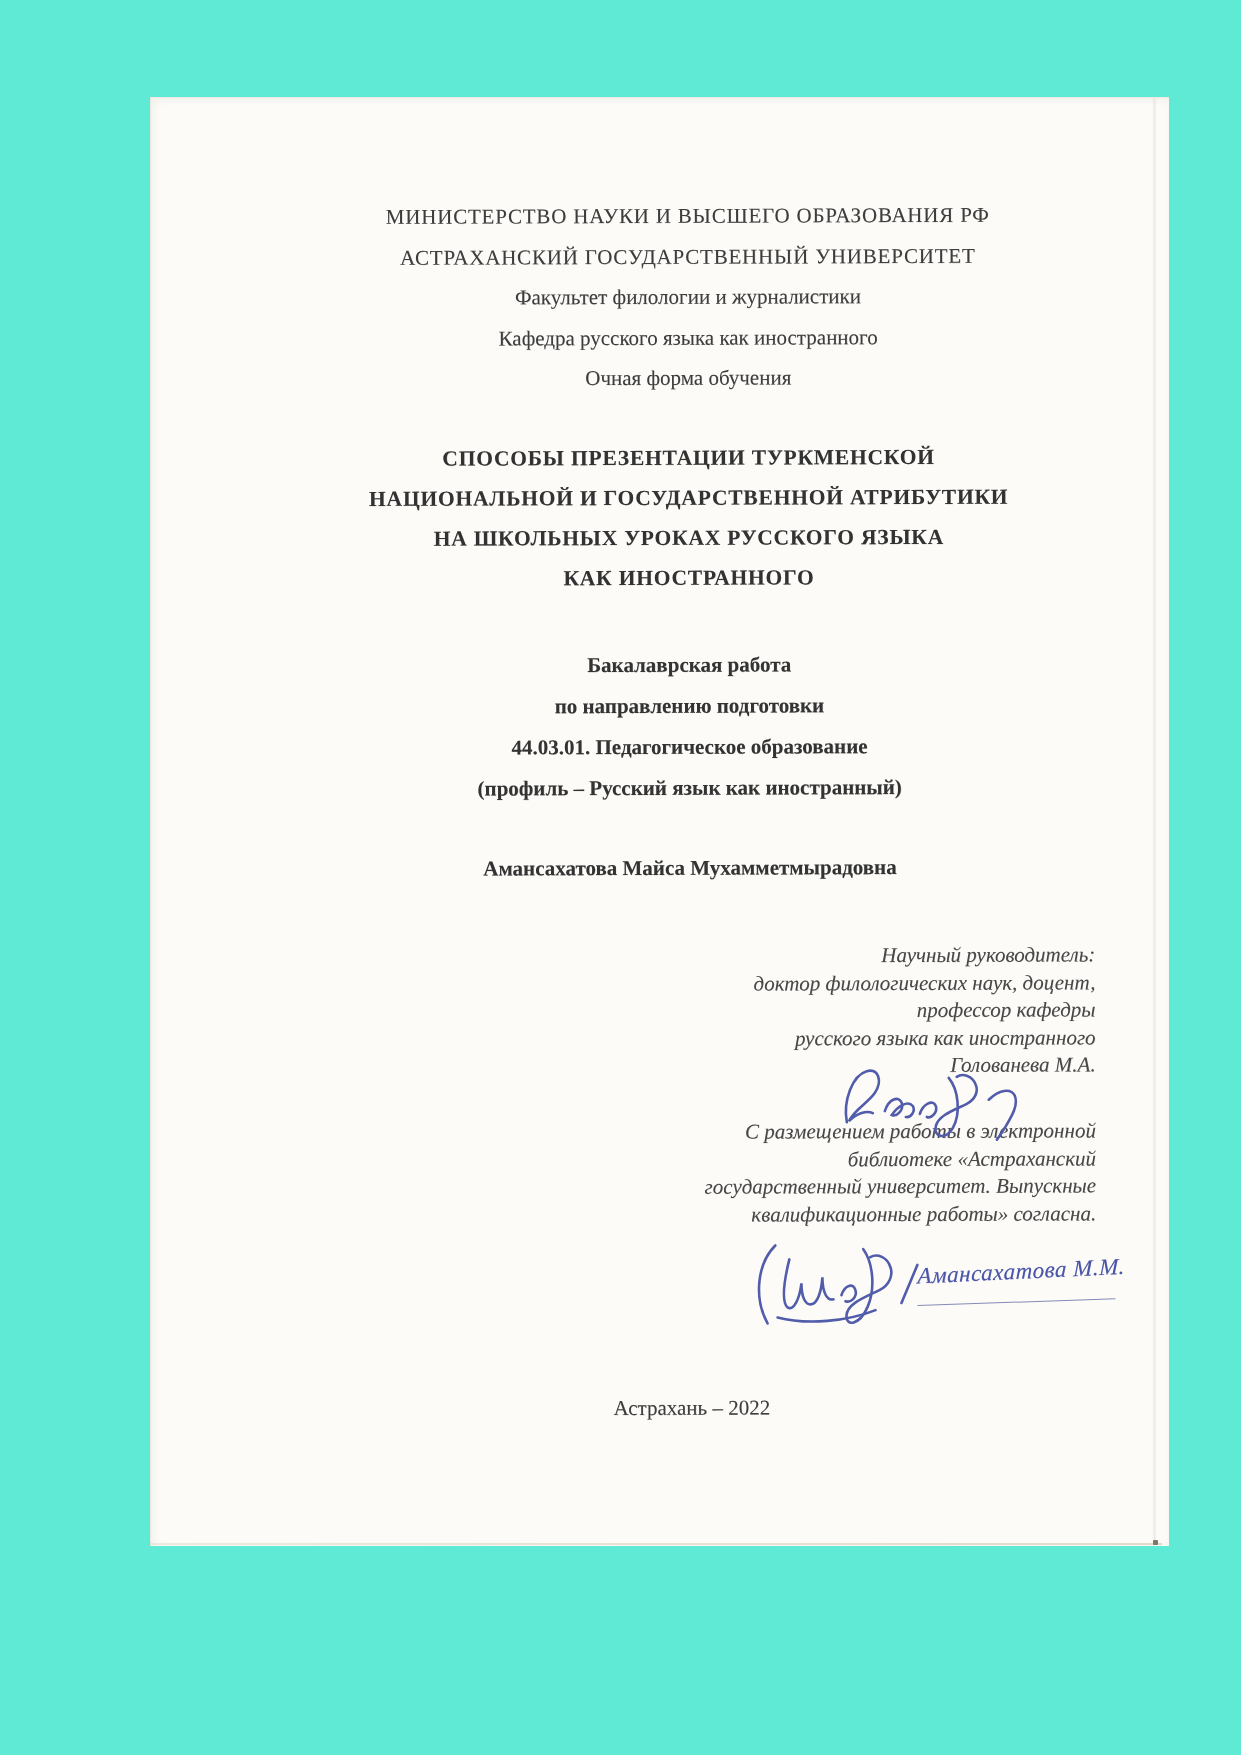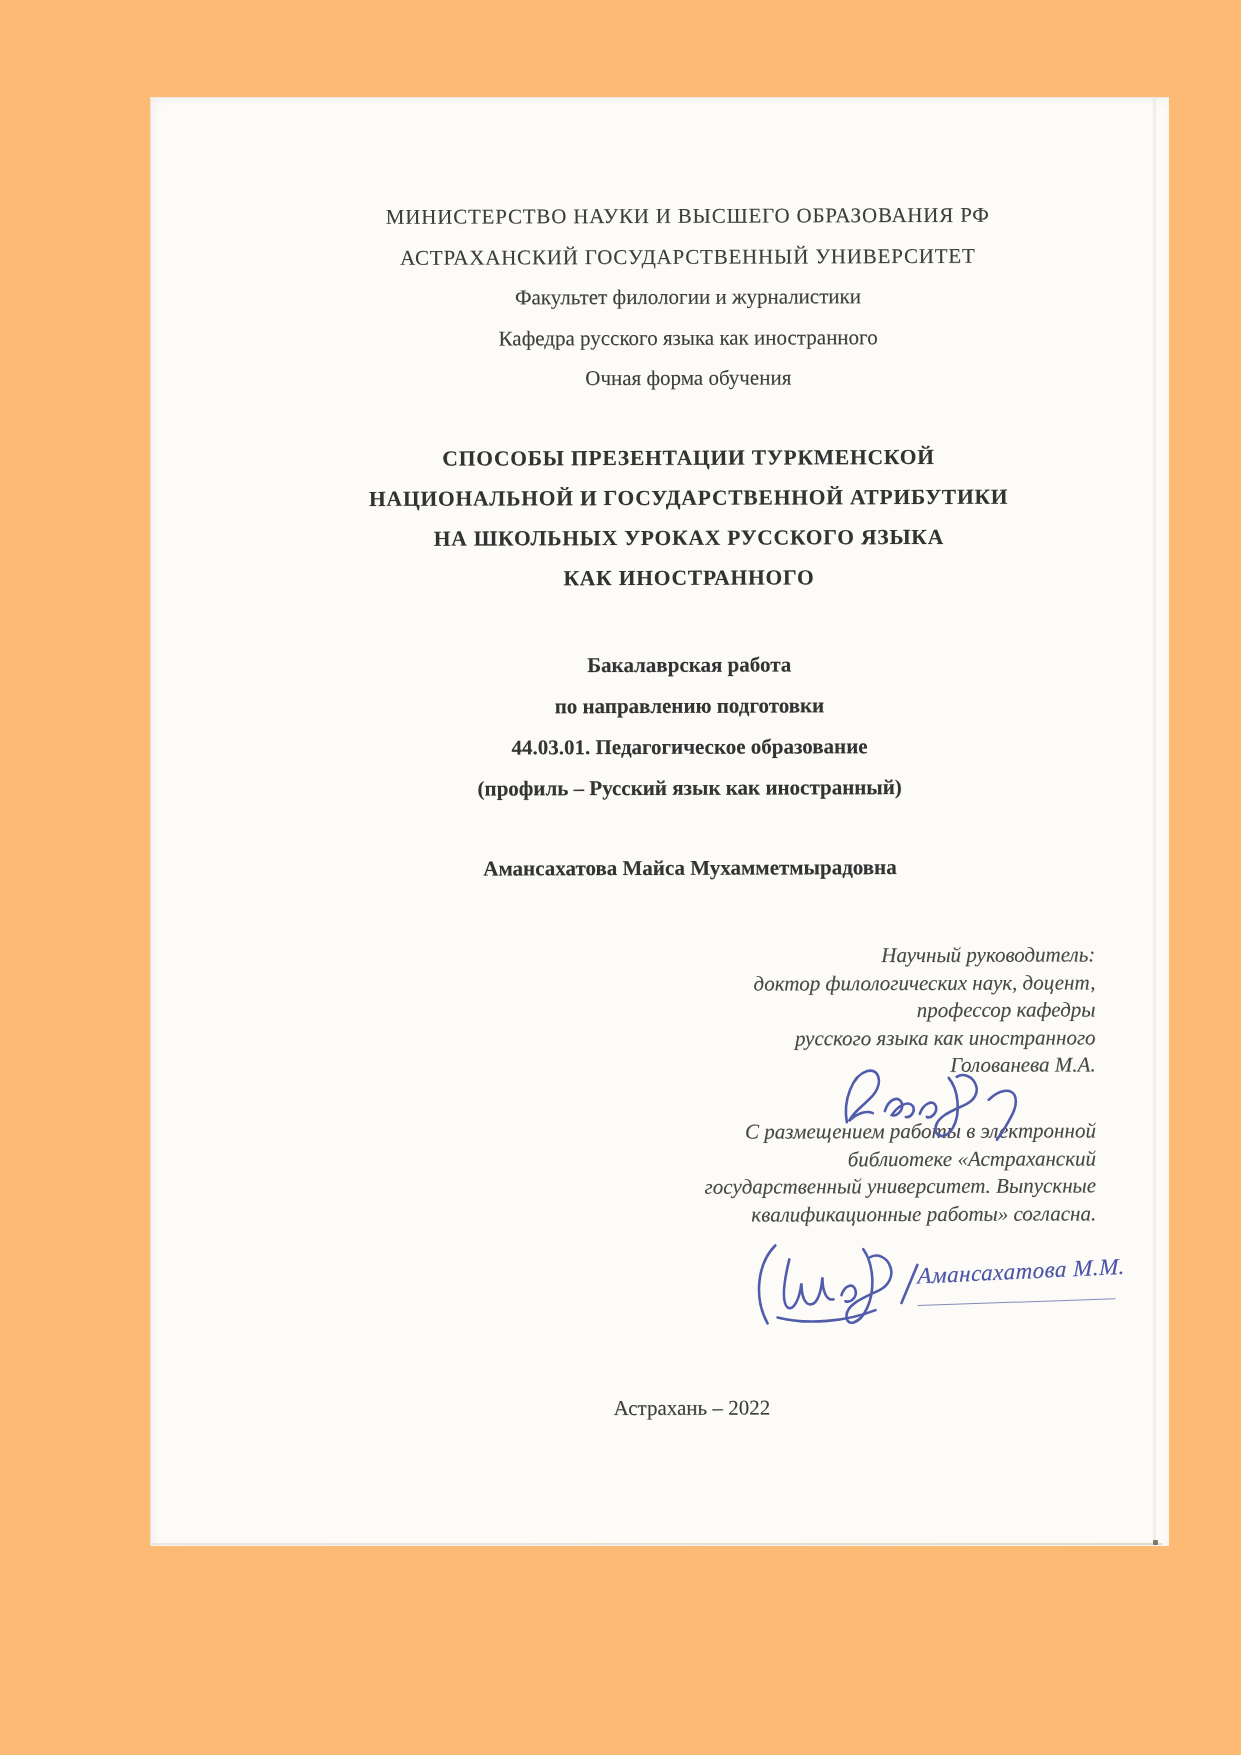--- a/index.html
+++ b/index.html
@@ -1,19 +1,19 @@
 <!DOCTYPE html>
 <html><head>
 <meta charset="utf-8">
 <style>
   html,body{margin:0;padding:0;background:#ffffff;}
   .canvas{
     position:relative;
     width:1241px;height:1755px;
-    background:#fdba74;
+    background:#5eead4;
     overflow:hidden;
     font-family:"Liberation Serif", serif;
     color:#3d3d3d;
   }
   
   .paper{
     position:absolute;left:150px;top:97px;width:1018px;height:1448px;
     background:#fcfbf8;
     box-shadow:inset 2px 2px 8px rgba(195,190,178,0.18);
     border-left:1px solid rgba(208,203,192,0.45);

